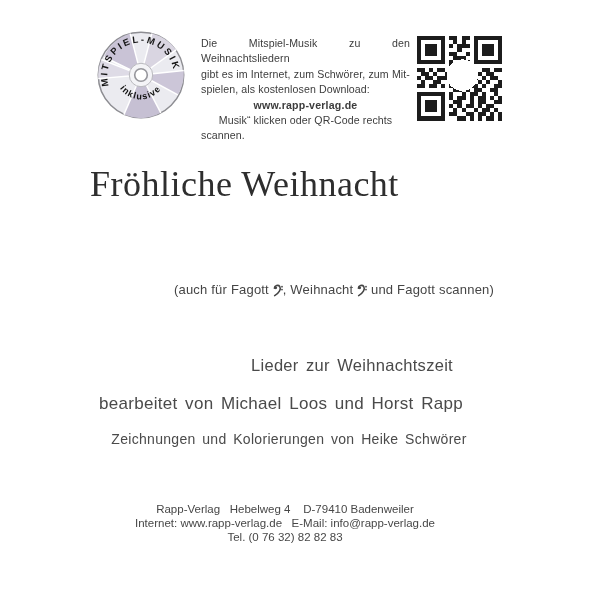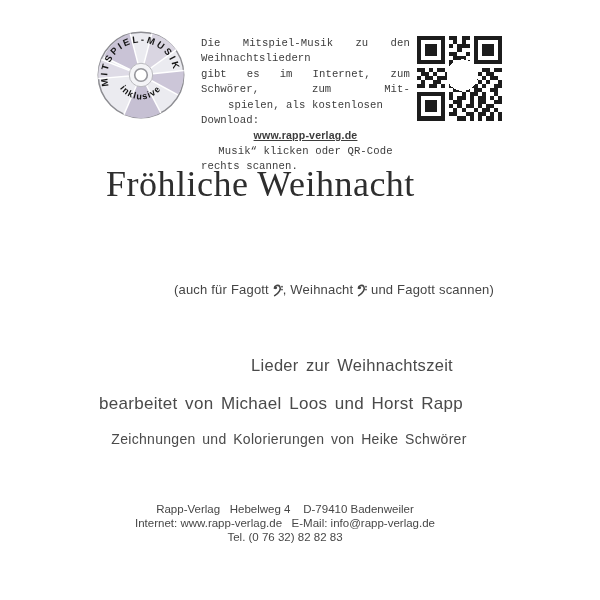--- a/index.html
+++ b/index.html
@@ -3,29 +3,29 @@
 <meta charset="utf-8">
 <style>
   html,body{margin:0;padding:0;background:#fff;}
   #page{position:relative;width:600px;height:600px;background:#ffffff;overflow:hidden;
         font-family:"Liberation Sans",sans-serif;color:#3f3f3f;}
 
   
   .cd-badge{position:absolute;left:96px;top:29px;width:90px;height:92px;}
   .info-block{position:absolute;left:201px;top:36px;width:209px;
               font-size:10.6px;line-height:15.4px;color:#3c3c3c;letter-spacing:.1px;}
-  .info-line{text-align:justify;text-align-last:justify;font-family:Liberation Mono, monospace;}
+  .info-line{text-align:justify;text-align-last:justify;}
   .info-line.left{text-align:center;text-align-last:left;}
-  .info-url{text-align-last:center;font-weight:bold;letter-spacing:.2px;text-decoration:underline;}
+  .info-url{text-align-last:center;font-weight:bold;letter-spacing:.2px;}
   .qr-box{position:absolute;left:417px;top:35px;width:85px;height:86px;}
 
   
   .title-line{position:absolute;font-family:"Liberation Serif",serif;
               font-size:36px;color:#2e2e2e;letter-spacing:.5px;white-space:nowrap;}
-  .title-1{left:106px;top:163px;}
+  .title-1{left:90px;top:163px;}
   .title-2{left:262px;top:238px;}
   .subtitle{position:absolute;left:0;top:282px;width:600px;text-align:center;
             transform:translateX(34px);font-size:13px;color:#454545;letter-spacing:.2px;white-space:nowrap;}
   .subtitle svg{vertical-align:-3px;}
 
   
   .credit{position:absolute;left:0;width:600px;text-align:center;color:#4a4a4a;
           word-spacing:2.5px;letter-spacing:.3px;white-space:nowrap;}
   .credit-1{top:356px;font-size:16.5px;transform:translateX(52px);}
   .credit-2{top:394px;font-size:17px;transform:translateX(-19px);}

